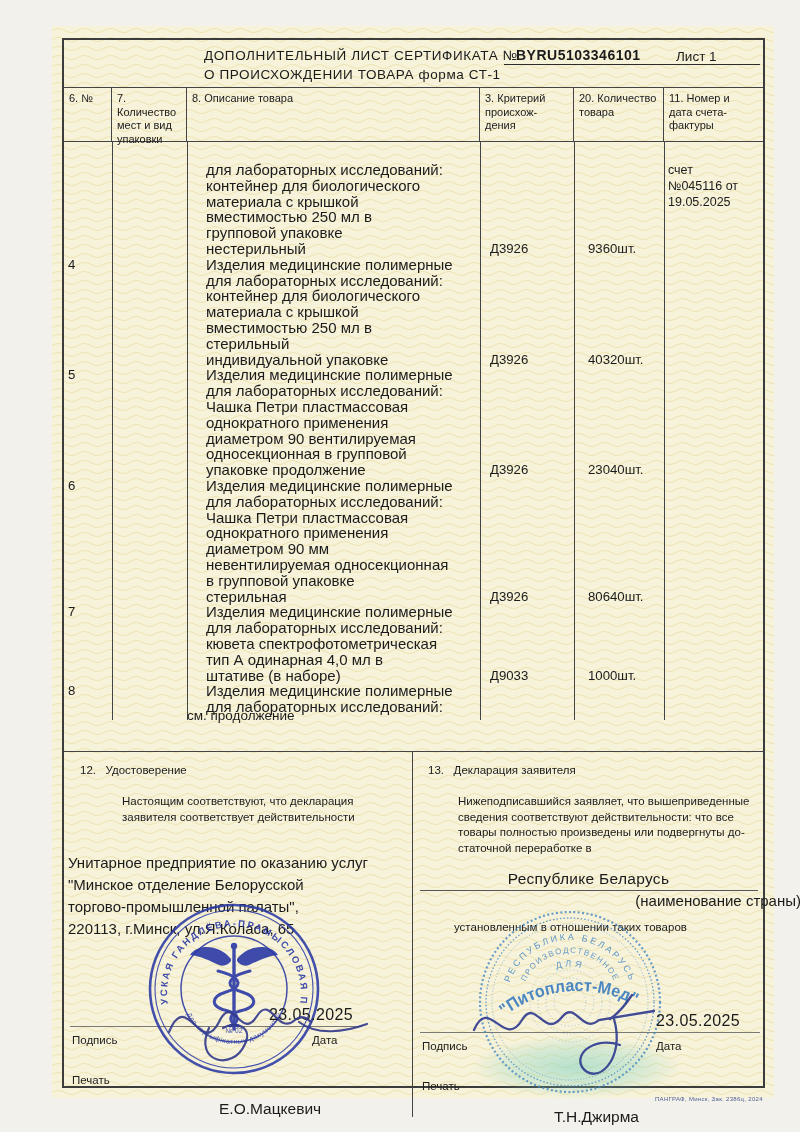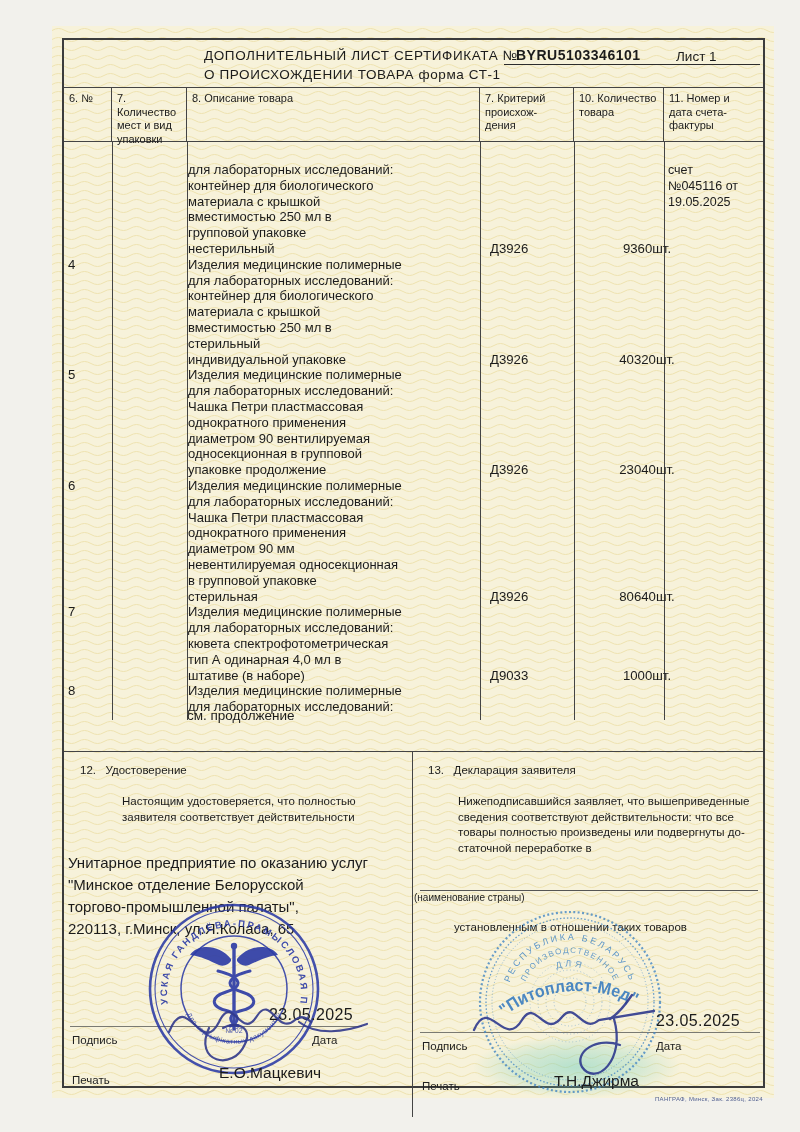--- a/index.html
+++ b/index.html
@@ -18,41 +18,41 @@
   .cnum{position:absolute;left:452px;top:7px;font-size:14px;font-weight:bold;letter-spacing:.5px;}
   .fill-line{position:absolute;left:440px;top:24px;width:256px;border-bottom:1.4px solid #2c2c2c;}
   .sheetno{position:absolute;left:612px;top:9px;font-size:13.5px;}
   
   .thead{position:absolute;left:0;top:47px;width:699px;height:55px;display:flex;
          border-top:1.4px solid #444;border-bottom:1.4px solid #444;box-sizing:border-box;}
   .thead .cell{box-sizing:border-box;border-right:1.2px solid #444;padding:4px 5px;
                font-size:11px;line-height:13.5px;white-space:pre-line;}
   .thead .cell:last-child{border-right:none;}
   .vline{position:absolute;top:102px;height:578px;border-left:1.2px solid #444;}
-  .desc{position:absolute;left:124px;top:122px;width:288px;font-size:13px;line-height:15.8px;}
+  .desc{position:absolute;left:142px;top:122px;width:288px;font-size:15px;line-height:15.8px;}
   .rownum{position:absolute;left:4px;width:40px;font-size:13.2px;}
   .crit{position:absolute;left:426px;width:84px;font-size:13.2px;}
-  .qty{position:absolute;left:541px;width:84px;font-size:13.2px;text-align:center;}
+  .qty{position:absolute;left:524px;width:84px;font-size:13.2px;}
   .invoice{position:absolute;left:604px;top:122px;width:94px;font-size:12.5px;line-height:16px;white-space:pre-line;}
   .contnote{position:absolute;left:123px;top:668px;width:293px;text-align:left;font-size:13.5px;z-index:3;}
   
   .bottom{position:absolute;left:0;top:711px;width:699px;height:366px;border-top:1.5px solid #444;box-sizing:border-box;}
   .vdiv{position:absolute;left:348px;top:0;bottom:0;border-left:1.5px solid #444;}
   .secnum{font-size:11.5px;}
   .seclabel{position:absolute;font-size:11.5px;}
   .para{position:absolute;font-size:11.5px;line-height:15.5px;}
   .para.just div{text-align:justify;}
   .org{position:absolute;left:4px;top:100px;width:345px;font-size:15px;line-height:22px;}
   .country{position:absolute;left:350px;top:118px;width:349px;text-align:center;font-size:15.5px;letter-spacing:.3px;z-index:2;}
   .country-line{position:absolute;left:8px;top:138px;width:683px;border-bottom:1px solid #555;z-index:1;}
-  .country-cap{position:absolute;left:350px;top:140px;width:387px;text-align:left;font-size:10px;z-index:2;}
+  .country-cap{position:absolute;left:350px;top:140px;width:387px;text-align:right;font-size:15px;z-index:2;}
   .sig-line{position:absolute;border-bottom:1px solid #7a7a72;z-index:1;}
   .exe-label{position:absolute;font-size:11.5px;color:#222;z-index:1;}
   .exe-date{position:absolute;font-size:16px;letter-spacing:.4px;z-index:4;}
-  .exe-name{position:absolute;font-size:15.5px;z-index:4;}
+  .exe-name{position:absolute;font-size:15.5px;z-index:4;margin-top:36px;}
   .stamp{position:absolute;z-index:2;}
   .signature{position:absolute;z-index:5;}
   .blob{position:absolute;left:410px;top:996px;width:205px;height:62px;z-index:1;
         background:radial-gradient(ellipse at center, rgba(118,208,192,.5) 0%, rgba(118,208,192,.25) 45%, rgba(118,208,192,0) 72%);}
   .imprint{position:absolute;left:655px;top:1096px;font-size:6px;color:#53618f;letter-spacing:.3px;}
 </style>
 </head>
 <body>
 
 <div class="paper">
@@ -75,24 +75,24 @@
       <div class="cnum">BYRU5103346101</div>
       <div class="sheetno">Лист 1</div>
     </div>
 
     <div class="thead">
       <div class="cell" style="width:48px">6. №</div>
       <div class="cell" style="width:75px">7. Количество
 мест и вид
 упаковки</div>
       <div class="cell" style="width:293px">8. Описание товара</div>
-      <div class="cell" style="width:94px">7. Критерий
+      <div class="cell" style="width:94px">3. Критерий
 происхож-
 дения</div>
-      <div class="cell" style="width:90px">10. Количество
+      <div class="cell" style="width:90px">20. Количество
 товара</div>
       <div class="cell" style="width:99px">11. Номер и
 дата счета-
 фактуры</div>
     </div>
 
     <div>
       <div class="vline" style="left:48px"></div>
       <div class="vline" style="left:123px"></div>
       <div class="vline" style="left:416px"></div>
@@ -162,41 +162,42 @@
     </div>
 
     <div class="bottom">
       <div class="vdiv"></div>
 
       <div class="seclabel" style="left:16px;top:12px">
         <span class="secnum">12.</span>&nbsp;&nbsp;
         <span>Удостоверение</span>
       </div>
       <div class="para" style="left:58px;top:42px;width:258px">
-          <div>Настоящим удостоверяется, что полностью</div>
+          <div>Настоящим соответствуют, что декларация</div>
           <div>заявителя соответствует действительности</div>
         </div>
       <div class="org">
           <div>Унитарное предприятие по оказанию услуг</div>
           <div>"Минское отделение Белорусской</div>
           <div>торгово-промышленной палаты",</div>
           <div>220113, г.Минск, ул.Я.Коласа, 65</div>
         </div>
 
       <div class="seclabel" style="left:364px;top:12px">
         <span class="secnum">13.</span>&nbsp;&nbsp;
         <span>Декларация заявителя</span>
       </div>
       <div class="para just" style="left:394px;top:42px;width:306px">
           <div>Нижеподписавшийся заявляет, что вышеприведенные</div>
           <div>сведения соответствуют действительности: что все</div>
           <div>товары полностью произведены или подвергнуты до-</div>
           <div>статочной переработке в</div>
         </div>
       <div class="country-line" style="left:356px;width:338px"></div>
+      <div class="country">Республике Беларусь</div>
       <div class="country-cap">(наименование страны)</div>
       <div class="para" style="left:390px;top:168px;width:316px">
           <div>установленным в отношении таких товаров</div>
         </div>
     </div>
 
     <div class="sig-line" style="left:6px;top:986px;width:292px"></div>
     <div class="exe-date" style="left:205px;top:966px">23.05.2025</div>
     <div class="exe-label" style="left:8px;top:994px">Подпись</div>
     <div class="exe-label" style="left:248px;top:994px">Дата</div>

